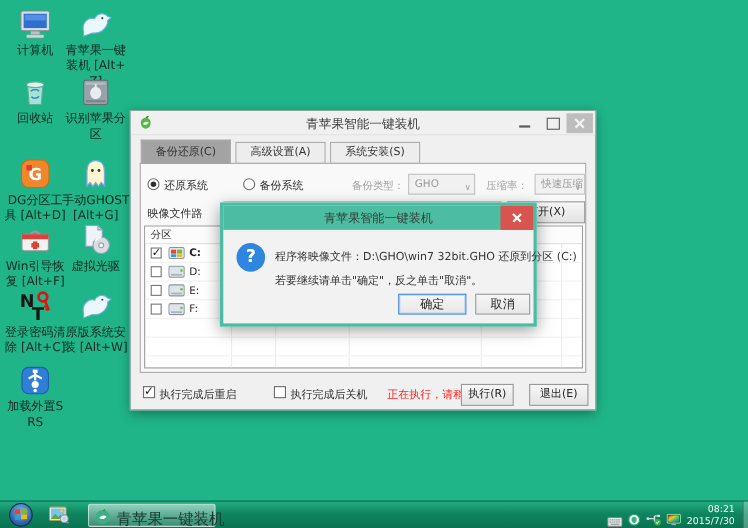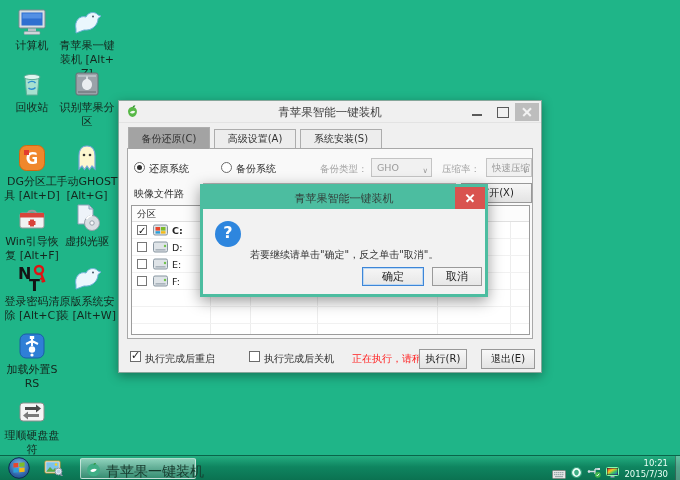--- a/index.html
+++ b/index.html
@@ -214,30 +214,20 @@
   <div class="dicon" style="left:56px;top:262px;width:62px">
     <span class="ic">
         <svg viewBox="0 0 32 32">
           <path d="M5 23 C3 15 9 9 15 11 C17 6 24 5 27 9 L30 10 L27 12.5 C27 19 21 25 13 24 L5 27 Z" fill="#eaf7fd" stroke="#6fb1d8"></path>
           <circle cx="22" cy="10.5" r="1" fill="#456"></circle>
         </svg>
       </span>
     <span class="dlabel">原版系统安装 [Alt+W]</span>
   </div>
 
-  <div class="dicon" style="left:4px;top:396px">
-    <span class="ic">
-        <svg viewBox="0 0 32 32">
-          <rect x="4" y="7" width="24" height="18" rx="3" fill="#f5f5f5" stroke="#8d8d8d"></rect>
-          <path d="M9 11 L20 11 L20 8.5 L25 12.5 L20 16.5 L20 14 L9 14 Z" fill="#4a4a4a"></path>
-          <path d="M23 18 L12 18 L12 15.5 L7 19.5 L12 23.5 L12 21 L23 21 Z" fill="#7a7a7a"></path>
-        </svg>
-      </span>
-    <span class="dlabel">理顺硬盘盘符</span>
-  </div>
 
   <div class="win">
     <div class="wtitle">
       <span class="wlogo"><svg viewBox="0 0 16 16">
             <path d="M8 3.2 C5 3.2 3 5.5 3.3 8.5 C3.6 11.7 5.5 13.8 8 13.8 C10.5 13.8 12.4 11.7 12.7 8.5 C13 5.5 11 3.2 8 3.2 Z" fill="#57b847"></path>
             <path d="M8 3.5 C8.3 2 9.5 1.2 11 1.3 C10.8 2.8 9.7 3.7 8 3.5 Z" fill="#2e8f2e"></path>
             <path d="M5.3 9.3 C6.4 7.3 9 6.6 10.9 7.9 C9.9 10.2 7 10.8 5.3 9.3 Z" fill="#fff" opacity=".9"></path>
           </svg></span>
       <span class="txt">青苹果智能一键装机</span>
       <span class="wbtn wmin" style="right:52px"></span>
@@ -324,20 +314,21 @@
     <div class="btn" style="left:300px;top:248px;width:48px"><span>执行(R)</span></div>
     <div class="btn" style="left:362px;top:248px;width:54px"><span>退出(E)</span></div>
   </div>
 
   <div class="dlg">
     <div class="dlg-title">
       <span class="txt">青苹果智能一键装机</span>
       <span class="dlg-close"></span>
     </div>
     <span class="qmark"></span>
+    <span class="dmsg" style="left:47px;top:39px">程序将映像文件：D:\GHO\win7 32bit.GHO 还原到分区 (C:)</span>
     <span class="dmsg" style="left:47px;top:61px">若要继续请单击"确定"，反之单击"取消"。</span>
     <div class="dlg-btn def" style="left:159px;bottom:8px;width:62px"><span>确定</span></div>
     <div class="dlg-btn" style="left:229px;bottom:8px;width:50px"><span>取消</span></div>
   </div>
 
   <div class="tbar">
     <span class="orb"><svg viewBox="0 0 22 22">
           <defs>
             <radialGradient id="orbg" cx=".5" cy=".35" r=".85">
               <stop offset="0" stop-color="#7db9e8"></stop>
@@ -405,20 +396,20 @@
                 <stop offset=".35" stop-color="#f5c623"></stop>
                 <stop offset=".65" stop-color="#35c06a"></stop>
                 <stop offset="1" stop-color="#2f62c9"></stop>
               </linearGradient>
             </defs>
             <rect x=".5" y=".5" width="12" height="8" rx="1" fill="#223" stroke="#8fa"></rect>
             <rect x="1.5" y="1.5" width="10" height="6" fill="url(#rgb1)"></rect>
             <rect x="4.5" y="9" width="4" height="1.5" fill="#9ab"></rect>
           </svg></span>
       <div class="clock">
-        <div>10:21</div>
+        <div>08:21</div>
         <div>2015/7/30</div>
       </div>
     </div>
     <span class="sliver"></span>
   </div>
 
 </div>
 
 </body></html>

